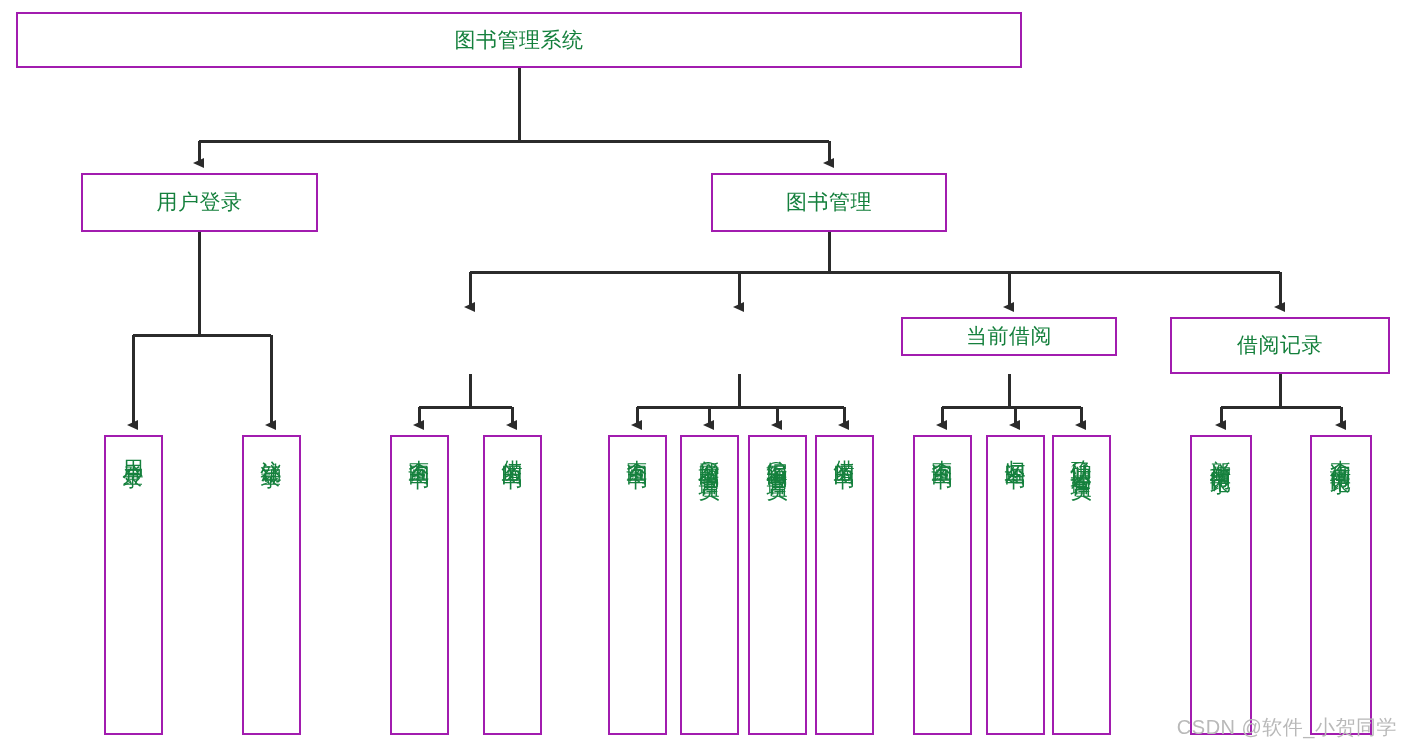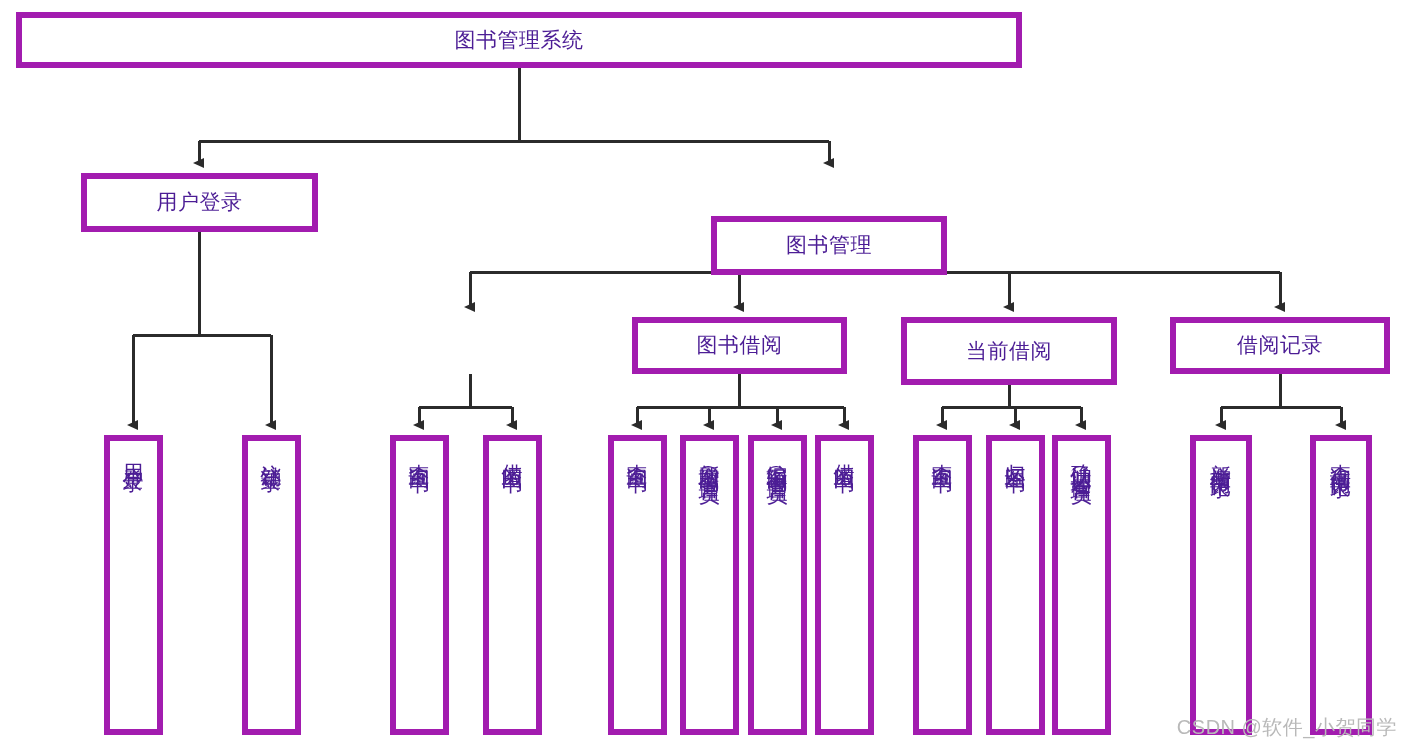--- a/index.html
+++ b/index.html
@@ -23,25 +23,25 @@
     position: absolute;
     left: 0;
     top: 0;
     width: 1405px;
     height: 747px;
   }
   .node {
     position: absolute;
     box-sizing: border-box;
     background: #ffffff;
-    border: 6px solid #a21caf;
+    border: 2px solid #a21caf;
     display: flex;
     align-items: center;
     justify-content: center;
-    color: #4c1d95;
+    color: #15803d;
   }
   .node-label {
     font-size: 21px;
     line-height: 1.15;
     letter-spacing: 0.5px;
     white-space: nowrap;
     text-align: center;
   }
   .node.leaf {
     align-items: flex-start;
@@ -125,28 +125,25 @@
     </g>
   </svg>
 
   <div class="node" style="left:16px; top:12px; width:1006px; height:56px;">
     <span class="node-label">图书管理系统</span>
   </div>
 
   <div class="node" style="left:81px; top:173px; width:237px; height:59px;">
     <span class="node-label">用户登录</span>
   </div>
-  <div class="node" style="left:711px; top:173px; width:236px; height:59px;margin-top:43px;">
+  <div class="node" style="left:711px; top:173px; width:236px; height:59px;">
     <span class="node-label">图书管理</span>
   </div>
 
-  <div class="node" style="left:632px; top:317px; width:215px; height:57px;">
-    <span class="node-label">图书借阅</span>
-  </div>
-  <div class="node" style="left:901px; top:317px; width:216px; height:68px;">
+  <div class="node" style="left:901px; top:317px; width:216px; height:39px;">
     <span class="node-label">当前借阅</span>
   </div>
   <div class="node" style="left:1170px; top:317px; width:220px; height:57px;align-items:center;">
     <span class="node-label">借阅记录</span>
   </div>
 
   <div class="node leaf" style="left:104px; top:435px; width:59px; height:300px;">
     <span class="node-label">用户登录</span>
   </div>
   <div class="node leaf" style="left:242px; top:435px; width:59px; height:300px;">

